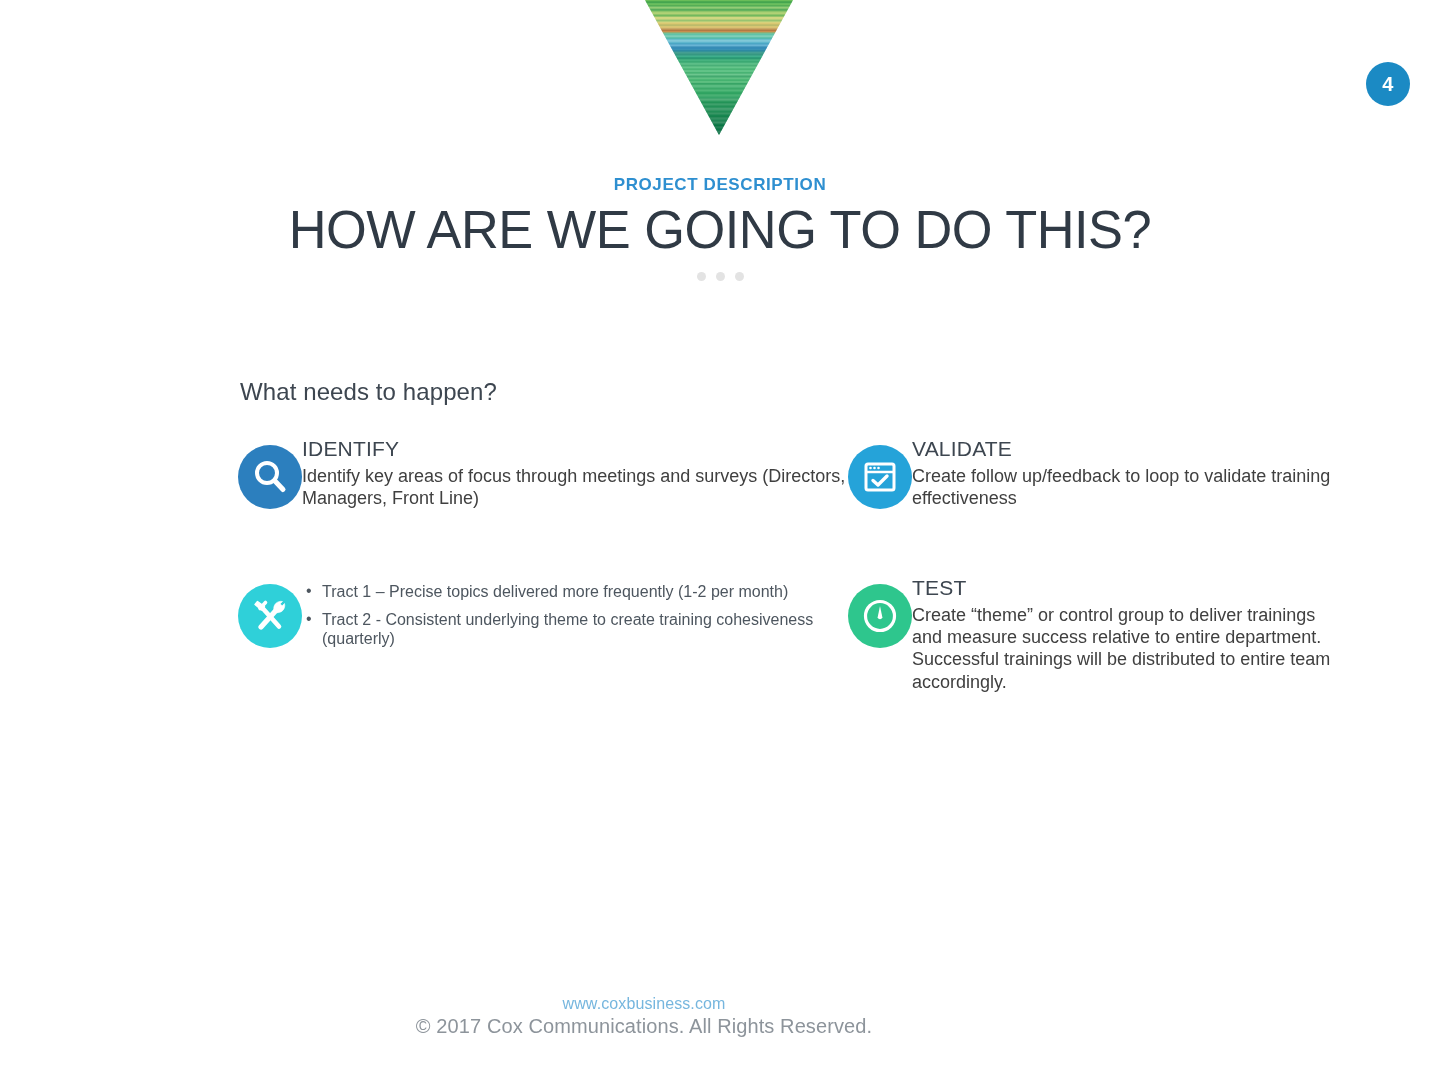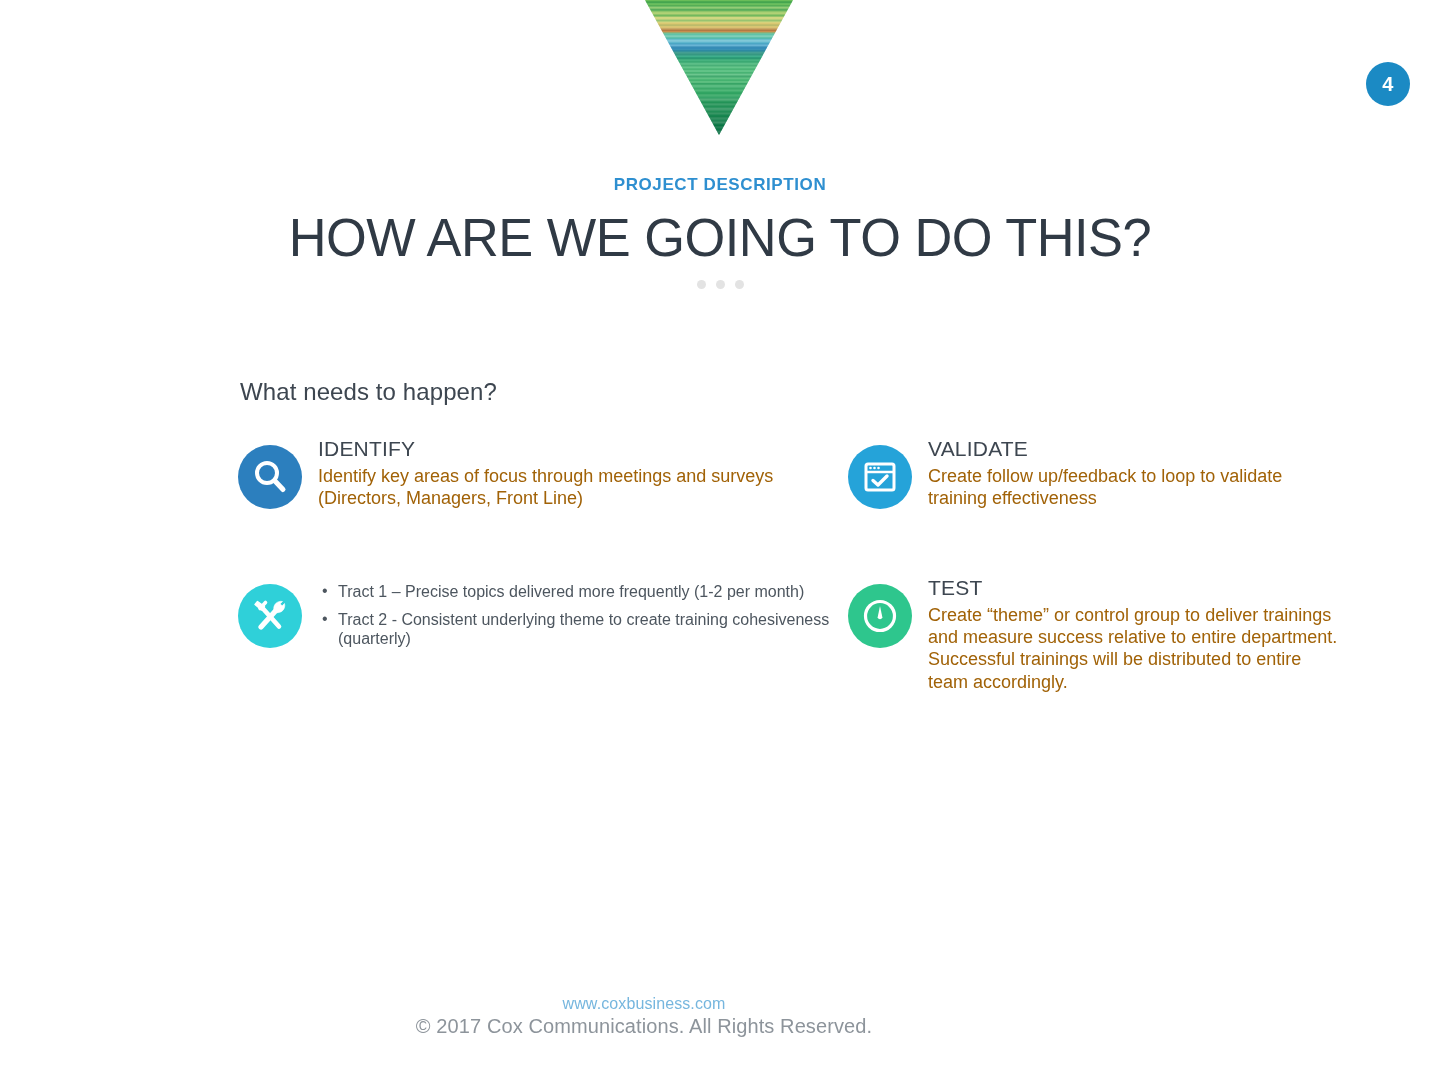--- a/index.html
+++ b/index.html
@@ -49,21 +49,21 @@
     left: 0;
     top: 175px;
     width: 1440px;
     text-align: center;
   }
   #eyebrow {
     font-size: 17px;
     font-weight: bold;
     letter-spacing: 0.6px;
     color: #2e8fd0;
-    margin: 0 0 14px 0;
+    margin: 0 0 6px 0;
   }
   #slide-title {
     font-size: 54px;
     font-weight: 300;
     letter-spacing: -0.5px;
     color: #303a45;
     margin: 0;
     line-height: 1.06;
     transform: scaleX(0.97);
   }
@@ -119,35 +119,35 @@
     width: 64px;
     height: 64px;
     border-radius: 50%;
     flex: 0 0 64px;
     margin-top: 9px;
     display: flex;
     align-items: center;
     justify-content: center;
   }
   .feature-body {
-    margin-left: 16px;
+    margin-left: 0;
     padding-top: 0;
   }
   .feature-heading {
     font-size: 21px;
     font-weight: 400;
     color: #3d4650;
     line-height: 1.22;
     letter-spacing: 0.2px;
     margin: 0 0 3px 0;
   }
   .feature-desc {
     font-size: 18px;
     font-weight: 400;
-    color: #a16207;
+    color: #404040;
     line-height: 1.24;
     margin: 0;
   }
   .feature-bullets {
     list-style: none;
     margin: 7px 0 0 0;
     padding: 0;
   }
   .feature-bullets li {
     position: relative;

